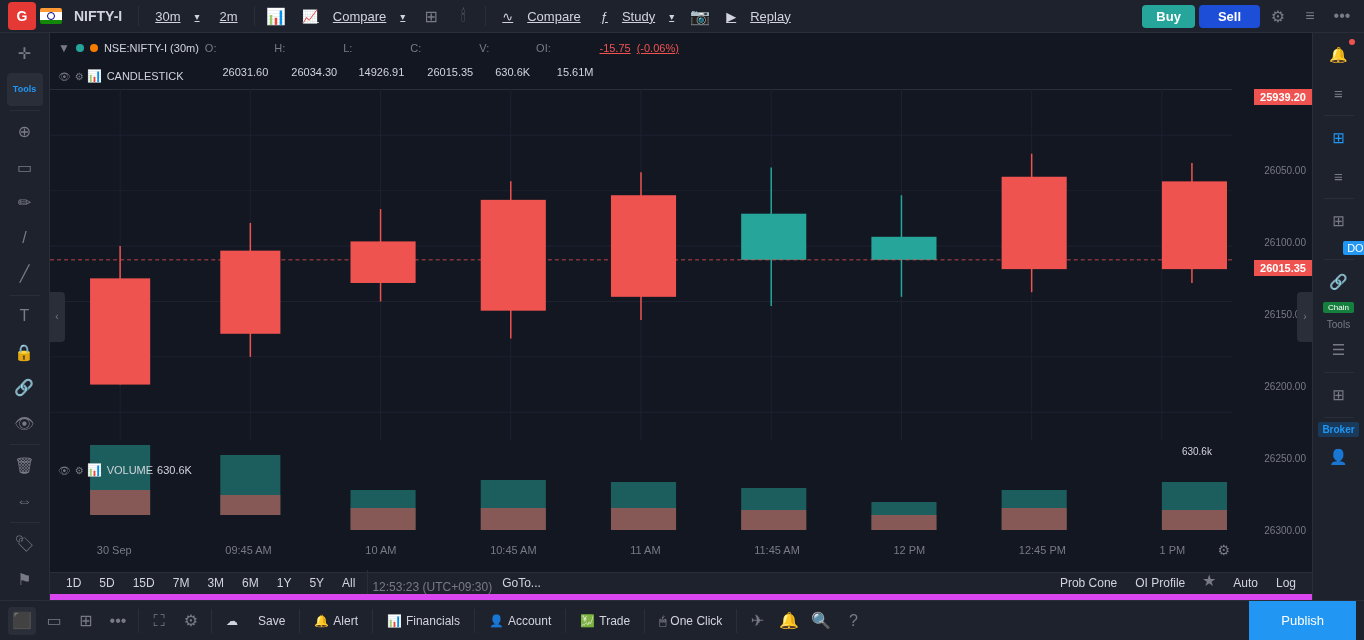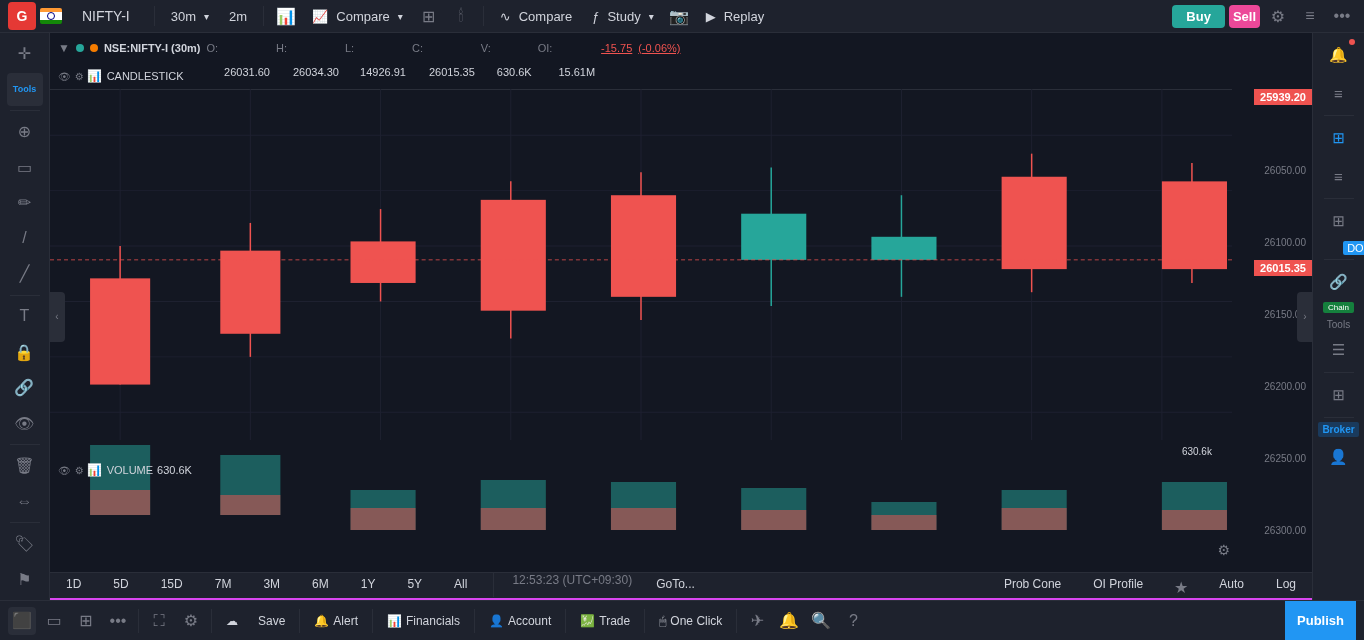--- a/index.html
+++ b/index.html
@@ -6,27 +6,27 @@
     body { background: #131722; color: #d1d4dc; font-family: -apple-system, BlinkMacSystemFont, 'Segoe UI', sans-serif; width: 1364px; height: 640px; overflow: hidden; position: relative; }
 
     
     .top-bar { display: flex; align-items: center; height: 33px; background: #1e222d; border-bottom: 1px solid #2a2e39; padding: 0 8px; gap: 4px; }
     .logo-btn { width: 28px; height: 28px; background: #e53935; border-radius: 4px; display: flex; align-items: center; justify-content: center; color: white; font-weight: bold; font-size: 14px; cursor: pointer; flex-shrink: 0; }
     .flag { width: 22px; height: 16px; border-radius: 2px; overflow: hidden; display: flex; flex-direction: column; flex-shrink: 0; }
     .flag-top { background: #FF9933; flex: 1; }
     .flag-mid { background: white; flex: 1; display: flex; align-items: center; justify-content: center; }
     .flag-bot { background: #138808; flex: 1; }
     .ashoka { width: 8px; height: 8px; border-radius: 50%; border: 1px solid #000080; }
-    .symbol-name { color: #d1d4dc; font-size: 14px; font-weight: 400; margin: 0 16px; }
+    .symbol-name { color: #d1d4dc; font-size: 14px; font-weight: 700; margin: 0 8px; }
     .tb-sep { width: 1px; height: 20px; background: #2a2e39; margin: 0 4px; }
-    .tb-btn { display: flex; align-items: center; gap: 8px; padding: 4px 8px; border-radius: 4px; cursor: pointer; font-size: 13px; color: #d1d4dc; white-space: nowrap; }
+    .tb-btn { display: flex; align-items: center; gap: 14px; padding: 4px 8px; border-radius: 4px; cursor: pointer; font-size: 13px; color: #d1d4dc; white-space: nowrap; text-decoration: underline; }
     .tb-btn .caret { font-size: 10px; }
     .tb-spacer { flex: 1; }
     .buy-btn { background: #26a69a; color: white; padding: 4px 14px; border-radius: 4px; cursor: pointer; font-size: 13px; font-weight: 600; }
-    .sell-btn { background: #ec4899; color: white; padding: 4px 4px; border-radius: 4px; cursor: pointer; font-size: 13px; font-weight: 600; }
+    .sell-btn { background: #1d4ed8; color: white; padding: 4px 19px; border-radius: 4px; cursor: pointer; font-size: 13px; font-weight: 600; }
     .icon-btn { width: 28px; height: 28px; display: flex; align-items: center; justify-content: center; cursor: pointer; border-radius: 4px; color: #787b86; font-size: 16px; }
 
     
     .left-sidebar { position: absolute; left: 0; top: 33px; bottom: 40px; width: 50px; background: #1e222d; border-right: 1px solid #2a2e39; display: flex; flex-direction: column; align-items: center; padding: 4px 0; gap: 2px; z-index: 10; }
     .ls-btn { width: 36px; height: 36px; display: flex; align-items: center; justify-content: center; cursor: pointer; border-radius: 4px; color: #787b86; font-size: 16px; position: relative; }
     .ls-btn.active { background: #2a2e39; color: #2196f3; }
     .ls-sep { width: 30px; height: 1px; background: #2a2e39; margin: 2px 0; }
     .collapse-btn { width: 16px; height: 50px; background: #2a2e39; position: absolute; right: -16px; top: 50%; transform: translateY(-50%); border-radius: 0 4px 4px 0; display: flex; align-items: center; justify-content: center; cursor: pointer; color: #787b86; font-size: 10px; }
 
     
@@ -39,21 +39,21 @@
     .right-expand { width: 16px; height: 50px; background: #2a2e39; position: absolute; left: -16px; top: 50%; transform: translateY(-50%); border-radius: 4px 0 0 4px; display: flex; align-items: center; justify-content: center; cursor: pointer; color: #787b86; font-size: 10px; }
 
     
     .chart-area { position: absolute; left: 50px; right: 52px; top: 33px; bottom: 40px; background: #131722; overflow: hidden; }
     
     
     .symbol-bar { position: absolute; top: 0; left: 0; right: 0; height: 30px; display: flex; align-items: center; padding: 0 8px; gap: 6px; font-size: 11px; z-index: 5; }
     .expand-icon { color: #787b86; font-size: 12px; cursor: pointer; }
     .dot-green { width: 8px; height: 8px; border-radius: 50%; background: #26a69a; }
     .dot-orange { width: 8px; height: 8px; border-radius: 50%; background: #f57c00; }
-    .sym-label { color: #d1d4dc; font-weight: 700; }
+    .sym-label { color: #d1d4dc; font-weight: 400; }
     .sym-val { color: #d1d4dc; margin-top: 47px; }
     .sym-neg { color: #ef5350; text-decoration: underline; }
 
     
     .indicator-bar { position: absolute; top: 30px; left: 0; right: 0; height: 26px; display: flex; align-items: center; padding: 0 8px; gap: 4px; font-size: 11px; z-index: 5; }
     .ind-icon { color: #787b86; font-size: 10px; cursor: pointer; }
     .ind-label { color: #d1d4dc; }
 
     
     .price-axis { position: absolute; right: 0; top: 56px; bottom: 60px; width: 80px; display: flex; flex-direction: column; justify-content: space-between; padding: 4px 6px; font-size: 10px; color: #787b86; }
@@ -61,21 +61,21 @@
 
     
     .time-axis { position: absolute; bottom: 40px; left: 0; right: 80px; height: 20px; display: flex; align-items: center; justify-content: space-around; font-size: 11px; color: #787b86; }
 
     
     .bottom-bar { position: absolute; bottom: 0; left: 0; right: 0; height: 40px; background: #1e222d; border-top: 1px solid #2a2e39; display: flex; align-items: center; padding: 0 8px; gap: 4px; z-index: 10; }
     .bb-btn { display: flex; align-items: center; gap: 4px; padding: 4px 8px; border-radius: 4px; cursor: pointer; font-size: 12px; color: #d1d4dc; white-space: nowrap; }
     .bb-sep { width: 1px; height: 24px; background: #2a2e39; margin: 0 2px; }
     .bb-spacer { flex: 1; }
     .bb-time { font-size: 12px; color: #787b86; }
-    .publish-btn { background: #2196f3; color: white; padding: 0 12px; height: 100%; display: flex; align-items: center; font-size: 13px; font-weight: 700; cursor: pointer; }
+    .publish-btn { background: #2196f3; color: white; padding: 0 32px; height: 100%; display: flex; align-items: center; font-size: 13px; font-weight: 400; cursor: pointer; }
 
     
     .candle-svg { position: absolute; top: 56px; left: 0; right: 80px; bottom: 60px; }
 
     
     .notif-dot { width: 6px; height: 6px; border-radius: 50%; background: #ef5350; position: absolute; top: 2px; right: 2px; }
   </style>
 </head>
 <body>
 
@@ -267,20 +267,31 @@
 
     <rect x="950" y="50" width="65" height="40" fill="#26a69a" opacity="0.5"></rect>
     <rect x="950" y="68" width="65" height="22" fill="#ef5350" opacity="0.5"></rect>
 
     <rect x="1110" y="42" width="65" height="48" fill="#26a69a" opacity="0.5"></rect>
     <rect x="1110" y="70" width="65" height="20" fill="#ef5350" opacity="0.5"></rect>
 
     <text x="1160" y="15" font-size="10" fill="#d1d4dc" text-anchor="end">630.6k</text>
   </svg>
 
+  <div class="time-axis">
+    <span>30 Sep</span>
+    <span>09:45 AM</span>
+    <span>10 AM</span>
+    <span>10:45 AM</span>
+    <span>11 AM</span>
+    <span>11:45 AM</span>
+    <span>12 PM</span>
+    <span>12:45 PM</span>
+    <span>1 PM</span>
+  </div>
 
   <div style="position:absolute;bottom:42px;right:82px;color:#787b86;font-size:14px;cursor:pointer;">⚙</div>
 
   <div class="price-axis">
     <span class="price-label">26000.00</span>
     <span class="price-label">26050.00</span>
     <span class="price-label">26100.00</span>
     <span class="price-label">26150.00</span>
     <span class="price-label">26200.00</span>
     <span class="price-label">26250.00</span>
@@ -318,21 +329,21 @@
   <div style="font-size:10px;color:#787b86;margin-top:4px;">Tools</div>
   <div class="rs-btn">☰</div>
   <div class="rs-sep"></div>
   <div class="rs-btn">⊞</div>
   <div class="rs-sep"></div>
   <div style="font-size:10px;color:#2196f3;font-weight:bold;padding:2px 4px;border-radius:2px;background:#1a3a5c;cursor:pointer;">Broker</div>
   <div class="rs-btn">👤</div>
   <div class="right-expand">›</div>
 </div>
 
-<div style="position:absolute;bottom:40px;left:50px;right:52px;height:28px;background:#1e222d;border-top:1px solid #2a2e39;border-bottom:2px solid #d946ef;display:flex;align-items:flex-start;padding:0 8px;gap:16px;z-index:10;">
+<div style="position:absolute;bottom:40px;left:50px;right:52px;height:28px;background:#1e222d;border-top:1px solid #2a2e39;border-bottom:6px solid #d946ef;display:flex;align-items:flex-end;padding:0 8px;gap:2px;z-index:10;">
   <div class="bb-btn">1D</div>
   <div class="bb-btn">5D</div>
   <div class="bb-btn">15D</div>
   <div class="bb-btn">7M</div>
   <div class="bb-btn">3M</div>
   <div class="bb-btn">6M</div>
   <div class="bb-btn">1Y</div>
   <div class="bb-btn">5Y</div>
   <div class="bb-btn">All</div>
   <div class="bb-sep"></div>

